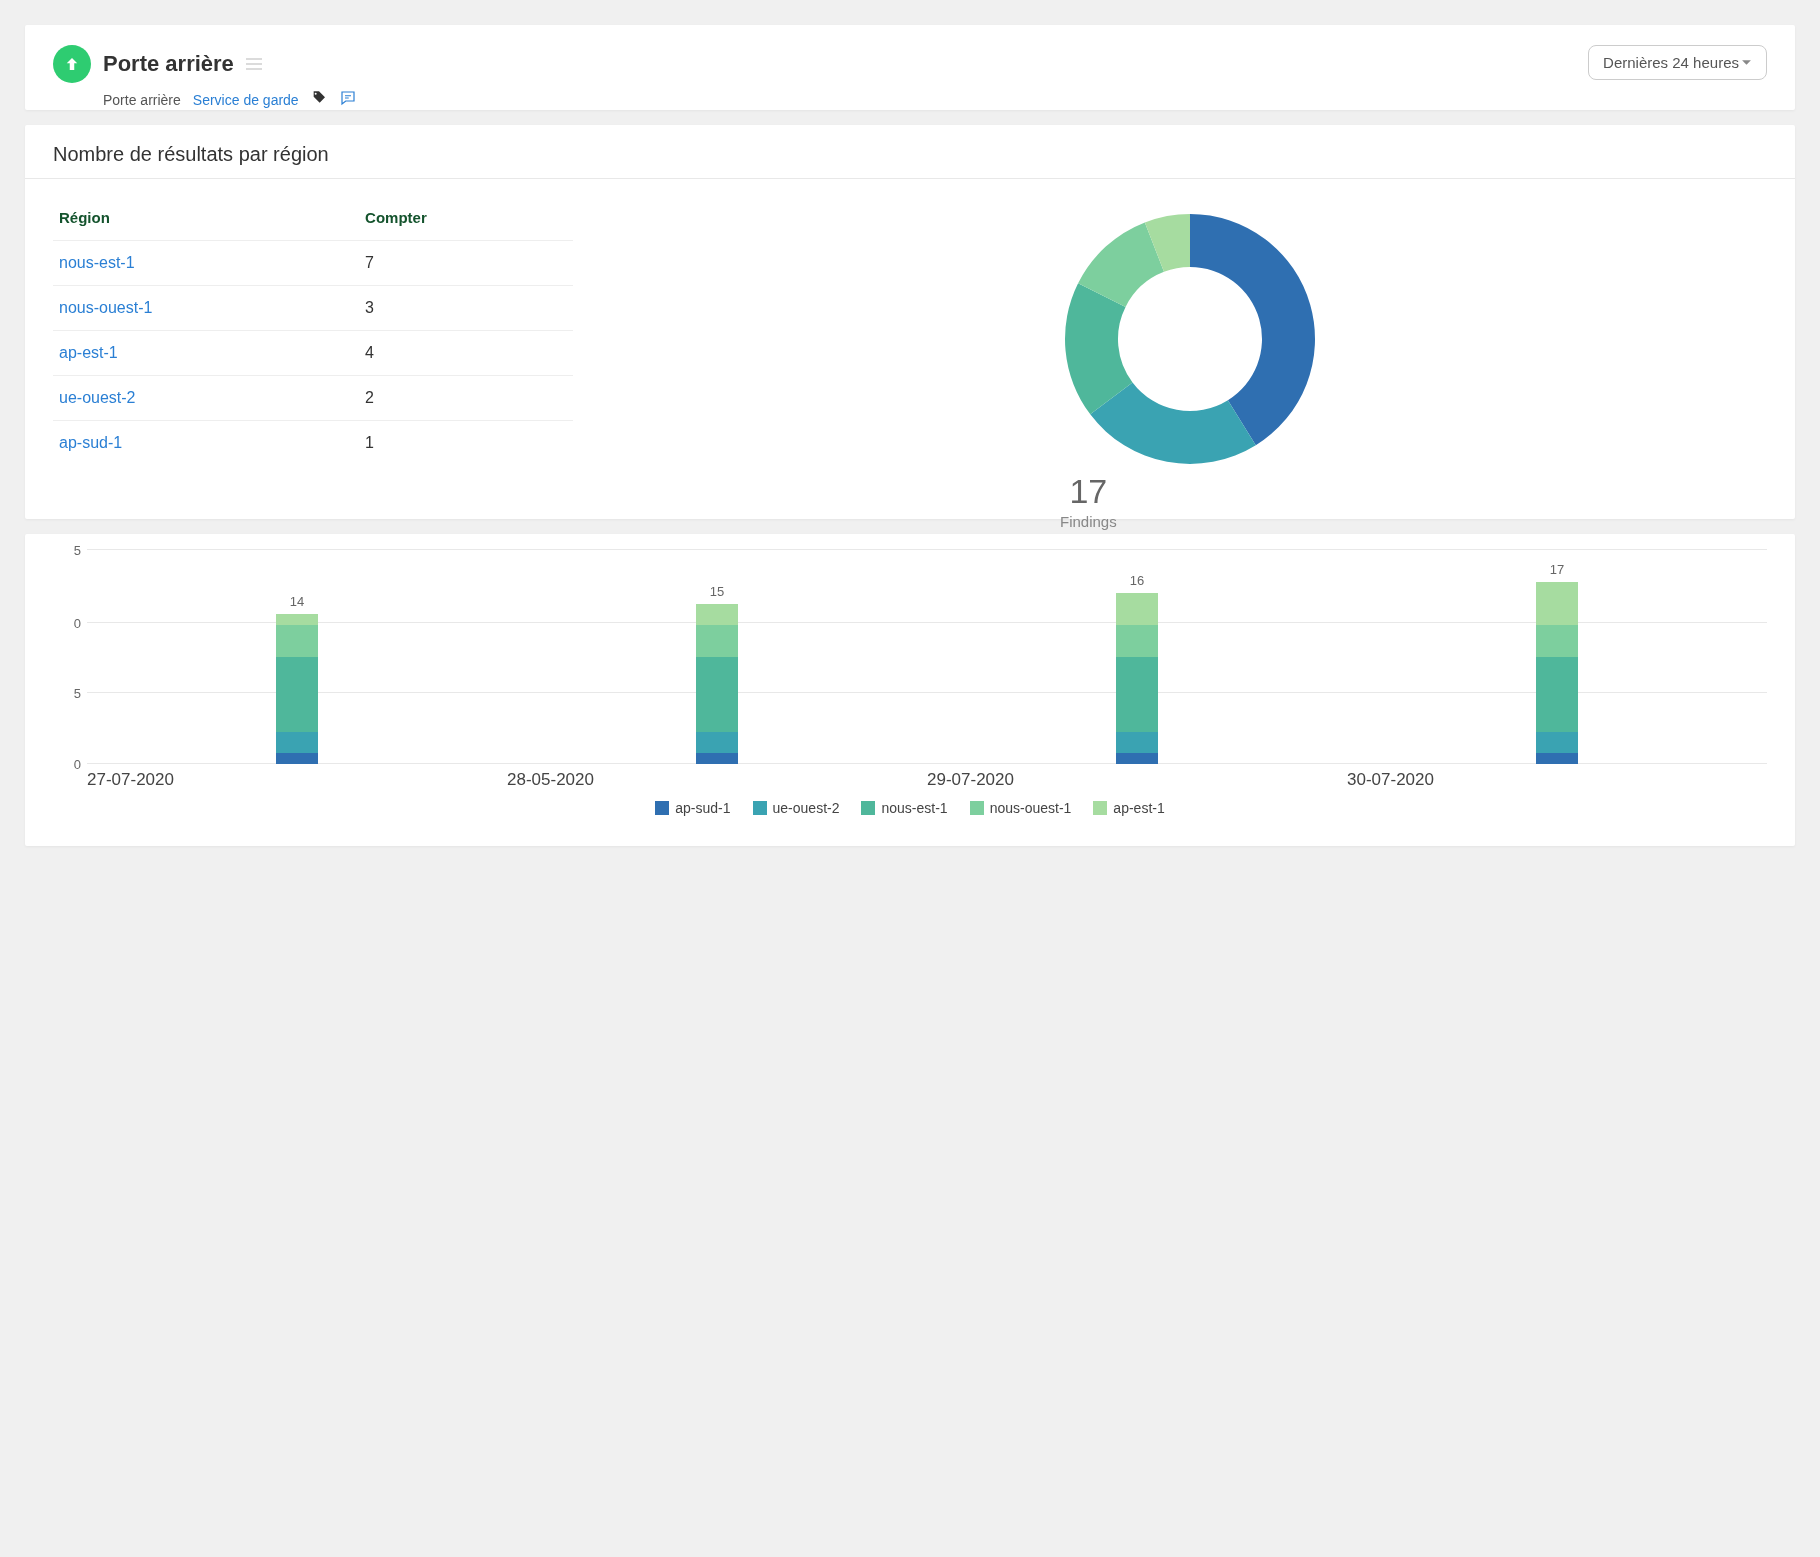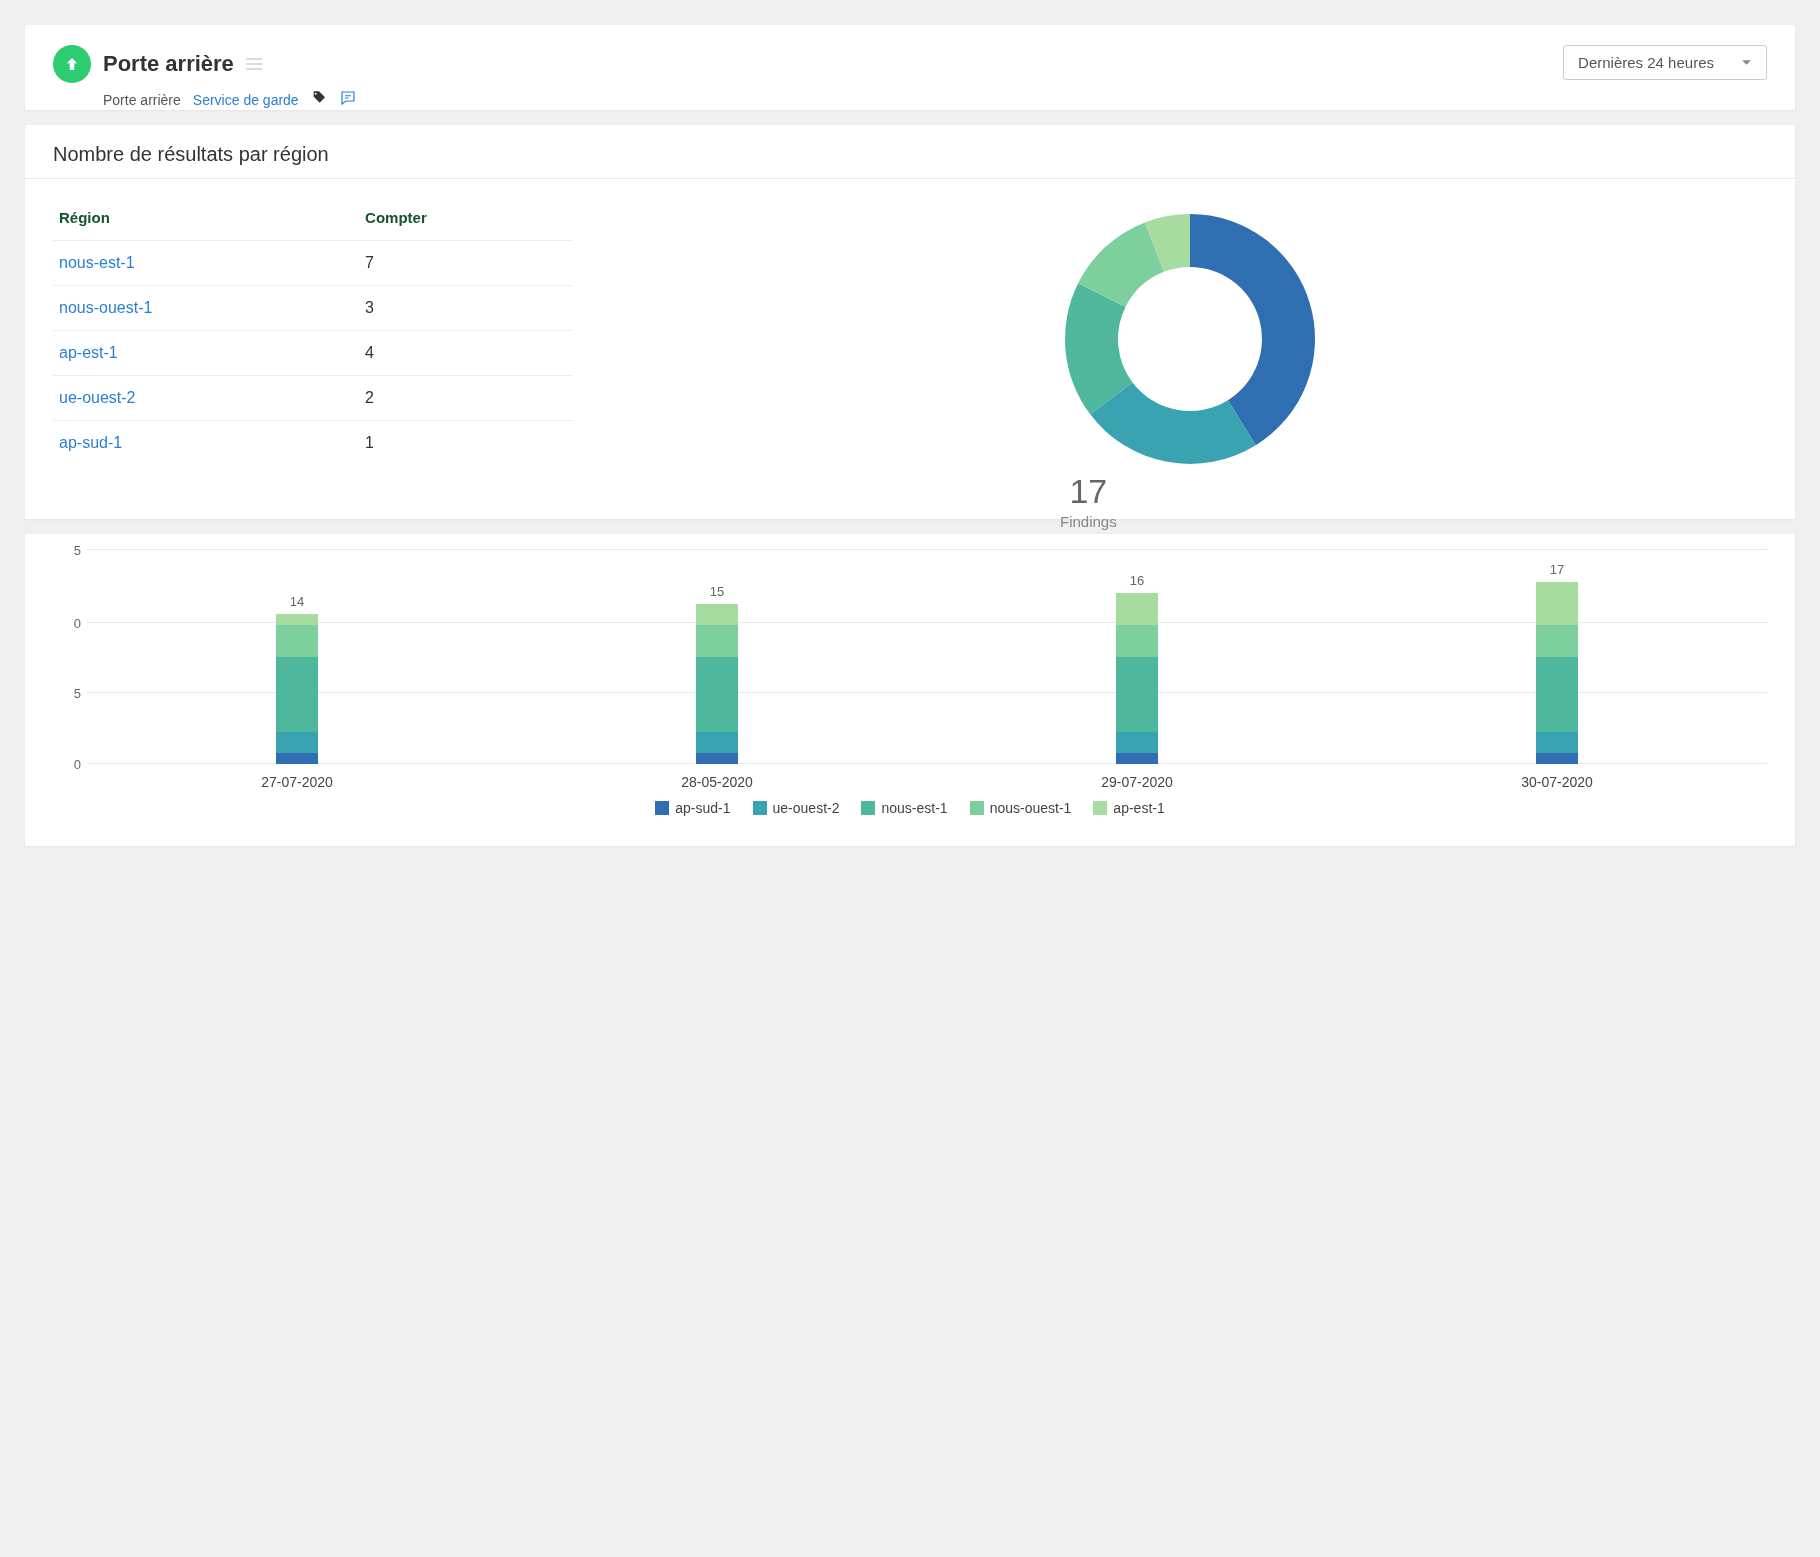--- a/index.html
+++ b/index.html
@@ -28,22 +28,22 @@
   .title { font-size: 22px; font-weight: 700; color: #333; }
   .drag-icon { margin-left: 12px; display:flex; flex-direction:column; gap:3px; opacity:.35;}
   .drag-icon span{ width:16px; height:2px; background:#999; display:block;}
   .subhead { margin-left: 50px; margin-top: 6px; display:flex; align-items:center; gap:12px; font-size:14px;}
   .subhead .plain { color:#555;}
   .subhead a { color:#2a7fd4; text-decoration:none;}
   .tag-icon svg{ width:16px; height:16px; fill:#333;}
   .comment-icon svg{ width:18px; height:18px; fill:none; stroke:#2a7fd4; stroke-width:1.6;}
   .time-select {
     position:absolute; right:28px; top:20px;
-    border:1px solid #ccc; border-radius:3px; padding:8px 14px;
-    display:flex; align-items:center; gap:27px; color:#555; font-size:15px;
+    border:1px solid #ccc; border-radius:8px; padding:8px 14px;
+    display:flex; align-items:center; gap:2px; color:#555; font-size:15px;
     background:#fff; cursor:pointer;
   }
   .time-select svg{ width:11px; height:11px; fill:#888;}
   .tabs { display:flex; gap:34px; margin-top:26px; border-bottom:1px solid transparent; font-size:15px;}
   .tab { padding-bottom:14px; color:#777; cursor:pointer;}
   .tab.active { color:#222; font-weight:700; border-bottom:3px solid #bbb;}
   
   .section-title { font-size:20px; color:#333; padding:18px 28px 12px; border-bottom:1px solid #e8e8e8; font-weight:500;}
   .section-body { padding: 20px 28px 40px; }
   .two-col { display:flex; gap:40px; }
@@ -62,21 +62,21 @@
   .bar-area { position:relative; height:240px; margin-top:6px;}
   .y-axis { position:absolute; left:0; top:0; bottom:26px; width:34px; }
   .y-tick { position:absolute; right:6px; transform:translateY(50%); font-size:13px; color:#666;}
   .y-line { position:absolute; left:34px; right:0; height:1px; background:#e8e8e8;}
   .bars { position:absolute; left:34px; right:0; top:0; bottom:26px; display:flex;}
   .bar-col { flex:1; display:flex; flex-direction:column; align-items:center; justify-content:flex-end; position:relative;}
   .bar-stack { width:42px; display:flex; flex-direction:column-reverse;}
   .bar-seg { width:100%;}
   .bar-total { position:absolute; top:-4px; width:100%; text-align:center; font-size:13px; color:#666;}
   .x-labels { position:absolute; left:34px; right:0; bottom:0; display:flex;}
-  .x-lbl { flex:1; text-align:center; font-size:14px; color:#444;}
+  .x-lbl { flex:1; text-align:left; font-size:17px; color:#444;}
   .legend { display:flex; justify-content:center; gap:22px; margin-top:10px; flex-wrap:wrap;}
   .legend-item { display:flex; align-items:center; gap:6px; font-size:14px; color:#444;}
   .swatch { width:14px; height:14px;}
 </style>
 </head>
 <body>
 
 <div class="page">
 
   <div class="card hdr">

